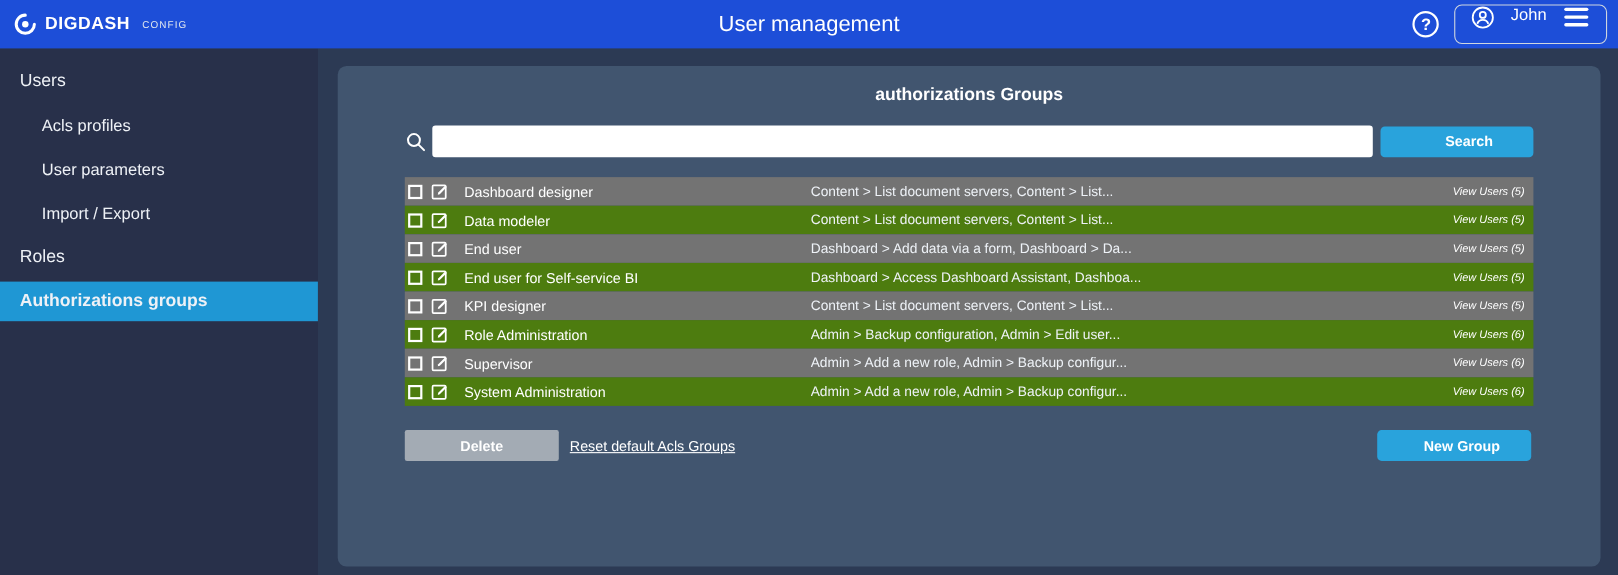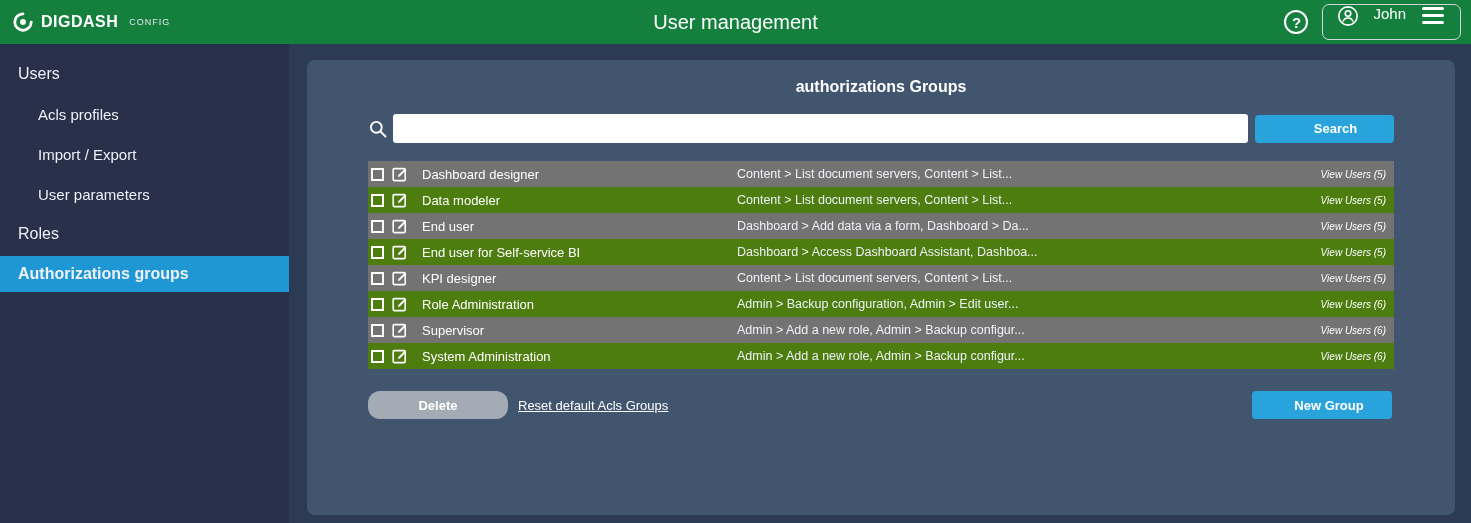--- a/index.html
+++ b/index.html
@@ -9,21 +9,21 @@
     background: #2c3a54;
     font-family: "Liberation Sans", sans-serif;
     color: #fff;
     overflow: hidden;
     position: relative;
   }
 
   
   .topbar {
     position: absolute; top: 0; left: 0; right: 0; height: 44px;
-    background: #15803d;
+    background: #1d4ed8;
     display: flex; align-items: center;
     z-index: 5;
   }
   .brand {
     display: flex; align-items: center; gap: 7px;
     padding-left: 12px;
   }
   .brand svg { display: block; }
   .brand-text { font-size: 16px; font-weight: bold; letter-spacing: 0.5px; }
   .brand-suffix { font-size: 9px; letter-spacing: 1px; margin-left: 4px; color: #dfe6ee; }
@@ -132,21 +132,21 @@
   .g-view  { font-size: 10px; color: #ffffff; white-space: nowrap; cursor: pointer; font-style: italic; }
 
   
   .panel-footer {
     margin-top: 22px;
     display: flex; align-items: center;
   }
   .btn-delete {
     width: 140px; height: 28px;
     background: #a3abb4; color: #fff;
-    border: none; border-radius: 12px;
+    border: none; border-radius: 2px;
     font-size: 13px; font-weight: bold;
     font-family: "Liberation Sans", sans-serif;
     cursor: not-allowed;
   }
   .reset-link {
     margin-left: 10px;
     font-size: 13px; color: #fff;
     text-decoration: underline;
     cursor: pointer;
   }
@@ -185,22 +185,22 @@
           <span></span>
           <span></span>
       </span>
     </div>
   </div>
 </div>
 
 <div class="sidebar">
     <div class="side-item">Users</div>
     <div class="side-item indent">Acls profiles</div>
+    <div class="side-item indent">User parameters</div>
     <div class="side-item indent">Import / Export</div>
-    <div class="side-item indent">User parameters</div>
     <div class="side-item">Roles</div>
     <div class="side-item active">Authorizations groups</div>
   </div>
 
 <div class="main-panel">
   <div class="panel-title">authorizations Groups</div>
 
   <div class="search-row">
     <span class="search-icon">
       <svg width="20" height="20" viewBox="0 0 24 24">

